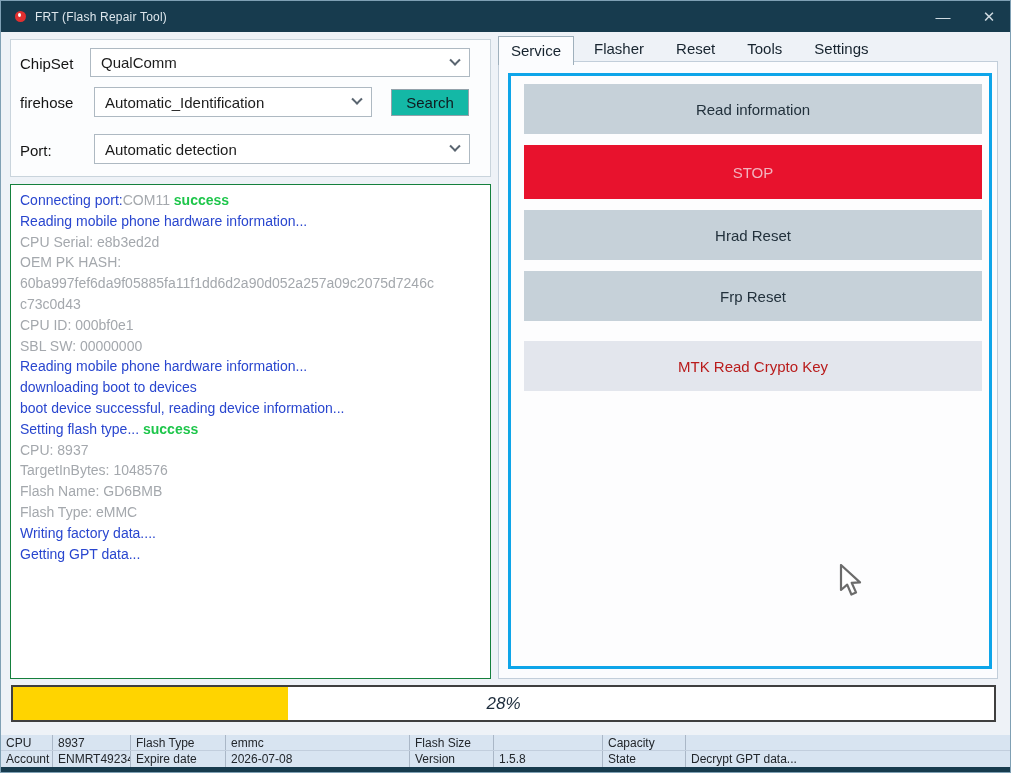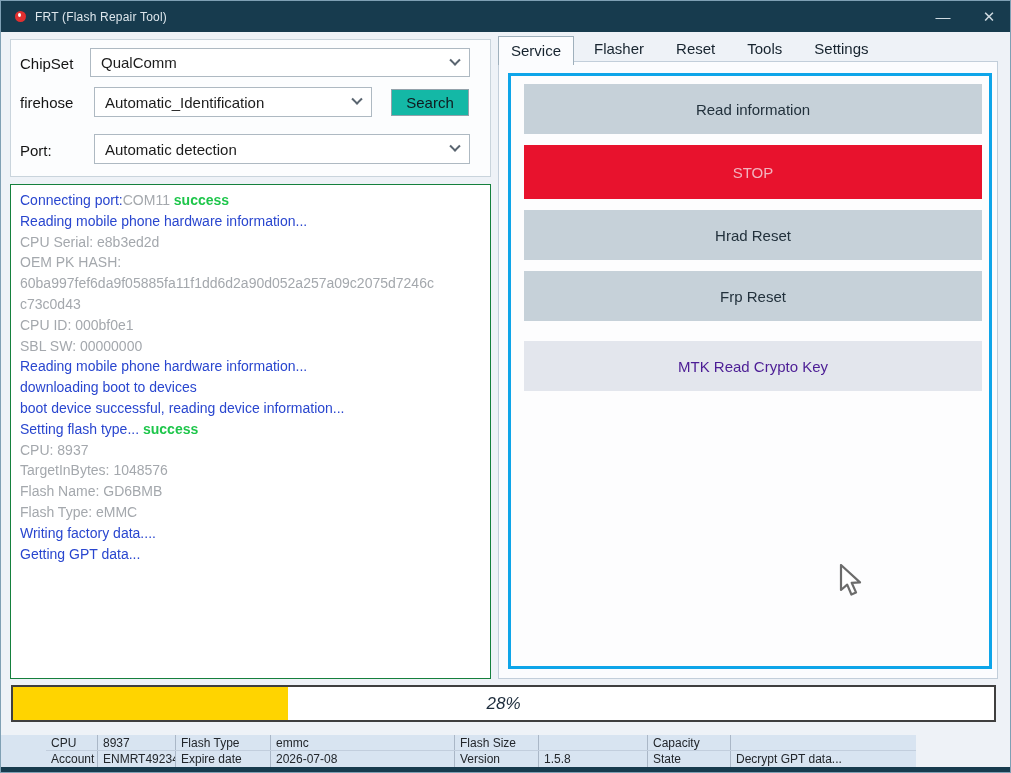--- a/index.html
+++ b/index.html
@@ -80,39 +80,39 @@
   }
   .inner-box {
     position:absolute; left:9px; top:11px; width:484px; height:596px;
     background:#fdfdfe; border:3px solid #0ea5e9; padding:8px 13px;
   }
   .svc-btn {
     display:block; width:458px; height:50px; border:none;
     background:#c6d1d9; color:#22313c; font-size:15px; margin:0 0 11px;
   }
   .svc-btn.stop { height:54px; background:#e8122d; color:#f2b3be; }
-  .svc-btn.disabled { background:#e3e6ed; color:#4c1d95; margin-top:20px; }
+  .svc-btn.disabled { background:#e3e6ed; color:#b91c1c; margin-top:20px; }
 
   
   .progress {
     position:absolute; left:10px; top:684px; width:985px; height:37px;
     background:#ffffff; border:2px solid #3f3f3f;
   }
   .progress-fill {
     position:absolute; left:0; top:0; bottom:0; background:#ffd400; width:28%;
   }
   .progress-label {
     position:absolute; inset:0; display:flex; align-items:center; justify-content:center;
     font-size:17px; color:#1d2c3c;font-style:italic;
   }
 
   
   .statusbar {
-    position:absolute; left:0; top:734px; width:915px; height:32px;
-    background:#d8e4f1; font-size:12px; color:#22262b;padding-left:45px;
+    position:absolute; left:0; top:734px; width:1011px; height:32px;
+    background:#d8e4f1; font-size:12px; color:#22262b;
   }
   .sb-row {
     display:grid; grid-template-columns:52px 78px 95px 184px 84px 109px 83px 1fr;
     height:16px; align-items:center;
   }
   .sb-row:first-child { border-bottom:1px solid #c2cedd; }
   .sb-cell {
     padding-left:5px; border-right:1px solid #aab7c7; height:100%;
     display:flex; align-items:center; white-space:nowrap; overflow:hidden;
   }

